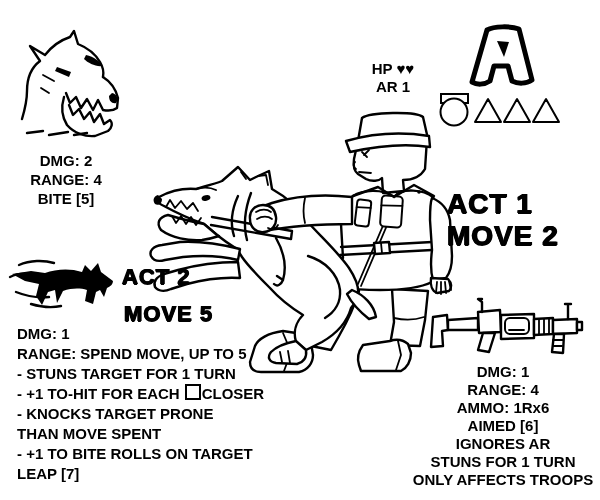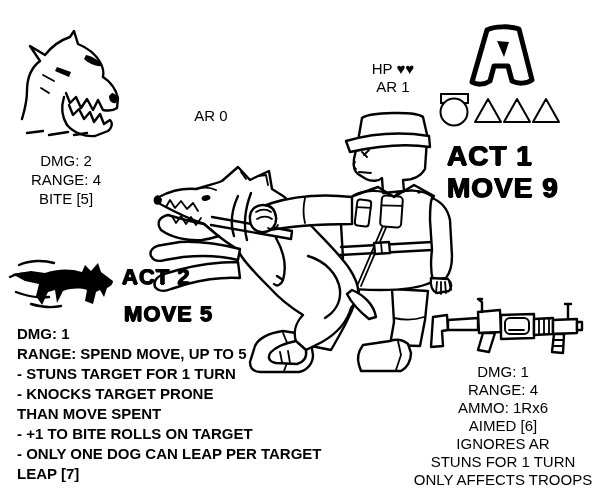--- a/index.html
+++ b/index.html
@@ -2,27 +2,27 @@
 <html><head>
 <meta charset="utf-8">
 <style>
   html,body{margin:0;padding:0;}
   body{
     width:600px;height:500px;background:#ffffff;color:#000;
     font-family:"Liberation Sans","DejaVu Sans",sans-serif;
     position:relative;overflow:hidden;
   }
   .abs{position:absolute;}
-  .stat{font-weight:normal;font-size:15px;line-height:19px;white-space:nowrap;}
+  .stat{font-weight:bold;font-size:15px;line-height:19px;white-space:nowrap;}
   .ctr{text-align:center;}
   .heavy{
     font-weight:bold;white-space:nowrap;letter-spacing:1px;
     text-shadow:0.7px 0 currentColor,-0.7px 0 currentColor,0 0.5px currentColor;
   }
-  .h28{font-size:28px;}
+  .h28{font-size:28px;margin-top:48px;}
   .h30{font-size:22px;}
   .rules{font-weight:bold;font-size:15px;line-height:20px;white-space:nowrap;}
   .square{
     display:inline-block;width:12px;height:12px;border:2.5px solid #000;
     vertical-align:-1px;margin:0 1px 0 5px;
   }
   svg{position:absolute;left:0;top:0;}
   .ln{fill:none;stroke:#000;stroke-width:2.4;stroke-linecap:round;stroke-linejoin:round;}
   .th{fill:none;stroke:#000;stroke-width:1.8;stroke-linecap:round;stroke-linejoin:round;}
   .wh{fill:#ffffff;stroke:#000;stroke-width:2.4;stroke-linecap:round;stroke-linejoin:round;}
@@ -150,42 +150,41 @@
   </g>
 </svg>
 
 <div class="abs stat ctr" style="left:8px;top:151px;width:116px">
   <div>DMG: 2</div>
   <div>RANGE: 4</div>
   <div>BITE [5]</div>
 </div>
 
 <div class="abs stat ctr" style="left:158px;top:107px;width:106px;line-height:18px">
-  <div>AR 0</div>
 </div>
 
 <div class="abs stat ctr" style="left:347px;top:60px;width:92px;line-height:18px">
   <div>HP ♥♥</div>
   <div>AR 1</div>
 </div>
 
 <div class="abs heavy h28" style="left:447px;top:140px">ACT 1</div>
-<div class="abs heavy h28" style="left:447px;top:172px">MOVE 9</div>
+<div class="abs heavy h28" style="left:447px;top:172px">MOVE 2</div>
 
 <div class="abs heavy h30" style="left:122px;top:264px">ACT 2</div>
 <div class="abs heavy h30" style="left:124px;top:301px">MOVE 5</div>
 
 <div class="abs rules" style="left:17px;top:324px">
   <div>DMG: 1</div>
   <div>RANGE: SPEND MOVE, UP TO 5</div>
   <div>- STUNS TARGET FOR 1 TURN</div>
+  <div><span>- +1 TO-HIT FOR EACH</span><span class="square"></span><span>CLOSER</span></div>
   <div>- KNOCKS TARGET PRONE</div>
   <div>THAN MOVE SPENT</div>
   <div>- +1 TO BITE ROLLS ON TARGET</div>
-  <div>- ONLY ONE DOG CAN LEAP PER TARGET</div>
   <div>LEAP [7]</div>
 </div>
 
 <div class="abs stat ctr" style="left:397px;top:363px;width:212px;line-height:18px">
   <div>DMG: 1</div>
   <div>RANGE: 4</div>
   <div>AMMO: 1Rx6</div>
   <div>AIMED [6]</div>
   <div>IGNORES AR</div>
   <div>STUNS FOR 1 TURN</div>

